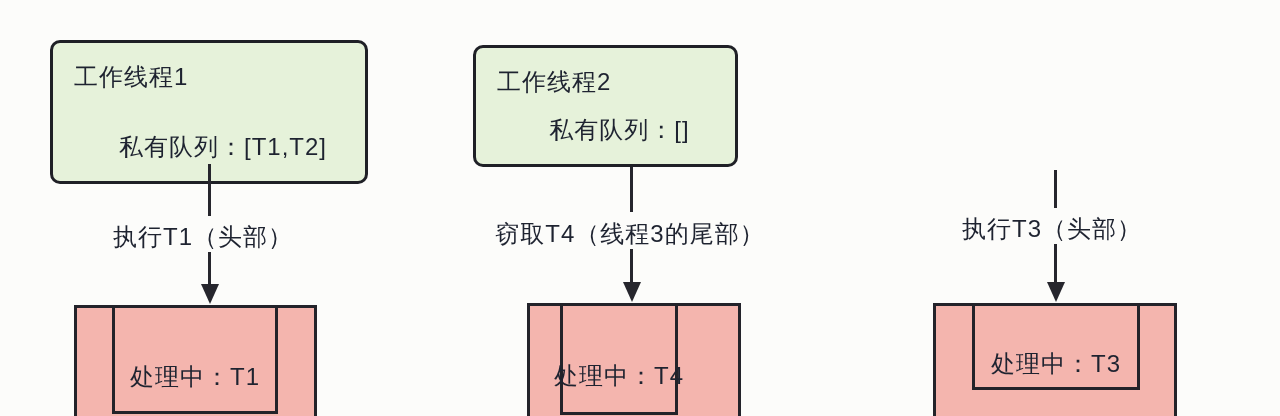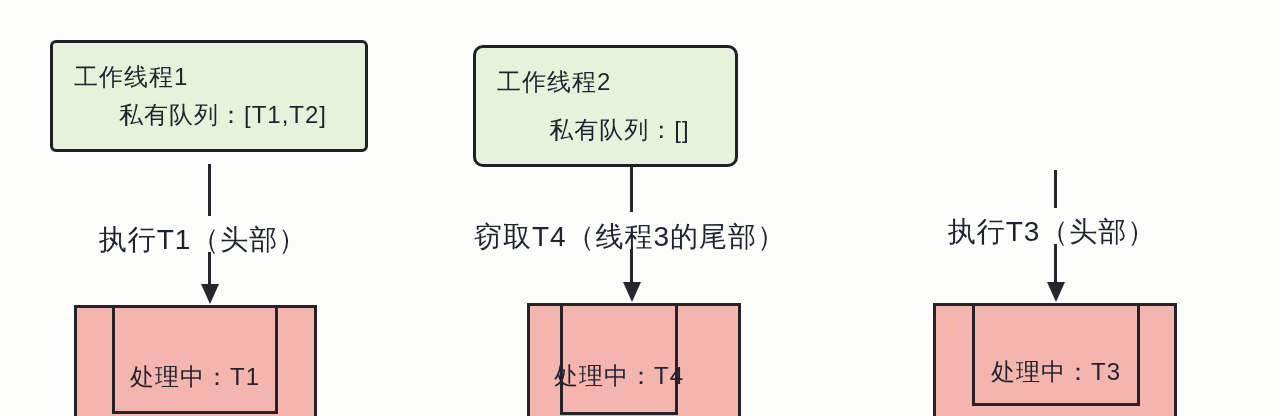--- a/index.html
+++ b/index.html
@@ -34,21 +34,21 @@
   .worker-box .worker-queue {
     position: absolute;
     left: 0; right: 0;
     bottom: 18px;
     padding-left: 28px;
     text-align: center;
     font-size: 24px;
     letter-spacing: 1px;
     white-space: nowrap;
   }
-  .g1 { left: 50px;  top: 40px; width: 318px; height: 112px; border-radius: 6px; }
+  .g1 { left: 50px;  top: 40px; width: 318px; height: 144px; }
   .g2 { left: 473px; top: 45px; width: 265px; height: 122px; }
   .g3 { left: 898px; top: 50px; width: 317px; height: 120px; }
 
   
   .arrow-seg {
     position: absolute;
     width: 3px;
     background: #26262d;
   }
   .seg1-1 { left: 208px;  top: 164px; height: 52px; }
@@ -65,21 +65,21 @@
     border-right: 9px solid transparent;
     border-top: 20px solid #26262d;
   }
   .head1 { left: 201px;  top: 284px; }
   .head2 { left: 623px;  top: 282px; }
   .head3 { left: 1047px; top: 282px; }
 
   .arrow-label {
     position: absolute;
     transform: translateX(-50%);
-    font-size: 28px;
+    font-size: 24px;
     letter-spacing: 1px;
     white-space: nowrap;
   }
   .label1 { left: 203px;  top: 221px; }
   .label2 { left: 630px;  top: 218px; }
   .label3 { left: 1052px; top: 213px; }
 
   
   .proc-box {
     position: absolute;
@@ -96,21 +96,21 @@
     border-left: 3px solid #23232a;
     border-right: 3px solid #23232a;
     border-bottom: 3px solid #23232a;
     display: flex;
     align-items: center;
     justify-content: center;
     padding-top: 34px;
   }
   .i1 { left: 35px; width: 166px; height: 106px; }
   .i2 { left: 30px; width: 118px; height: 109px; }
-  .i3 { left: 36px; width: 168px; height: 100px; }
+  .i3 { left: 36px; width: 168px; height: 84px; }
 
   .proc-text {
     font-size: 24px;
     letter-spacing: 1px;
     white-space: nowrap;
   }
 </style>
 </head>
 <body>
 

